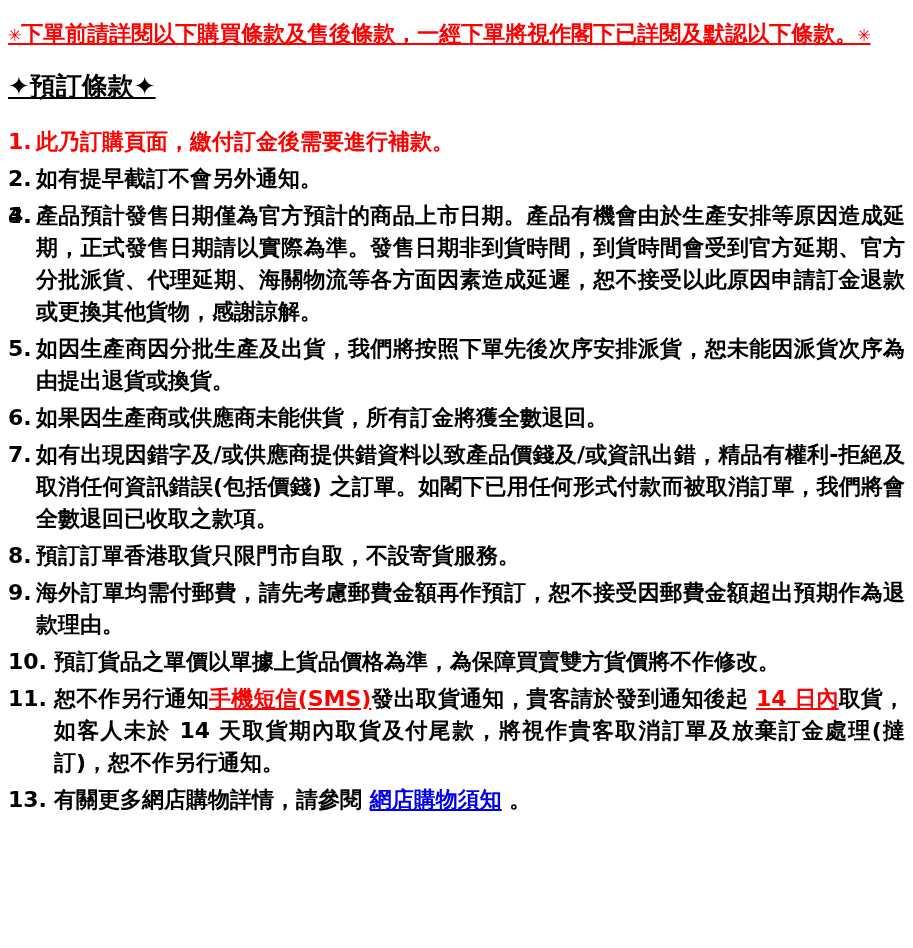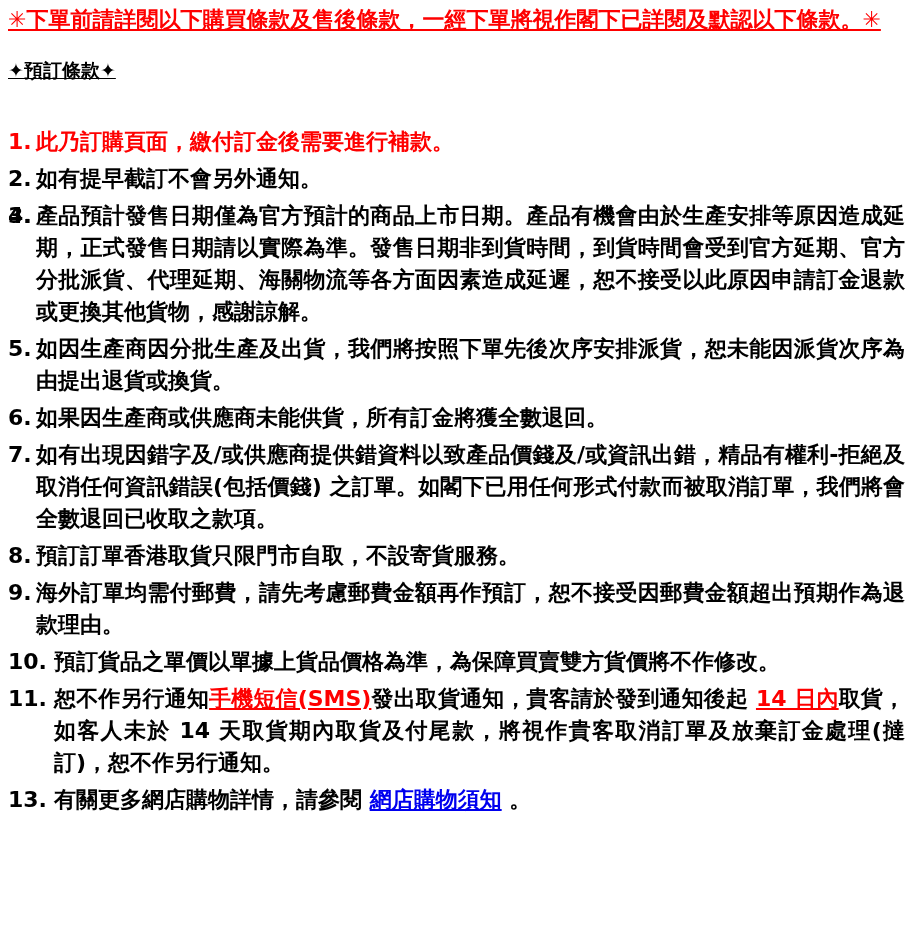--- a/index.html
+++ b/index.html
@@ -23,28 +23,29 @@
   .page {
     padding: 5px 8px 0 8px;
   }
   .banner {
     color: var(--red);
     font-size: 22px;
     line-height: 30px;
     text-decoration: underline;
     white-space: nowrap;
     letter-spacing: 0px;
-    margin: 0 0 21px 0;
+    margin: 16px 0 21px 0;
+    font-family: Liberation Mono, monospace;
   }
   .section-title {
-    font-size: 19px;
+    font-size: 26px;
     line-height: 28px;
     text-decoration: underline;
     display: inline-block;
-    margin: 0 0 42px 0;
+    margin: 0 0 26px 0;
   }
   .terms {
     margin: 0;
   }
   .term {
     position: relative;
     font-size: 22px;
     line-height: 32px;
     margin-bottom: 5px;
     text-align: justify;

